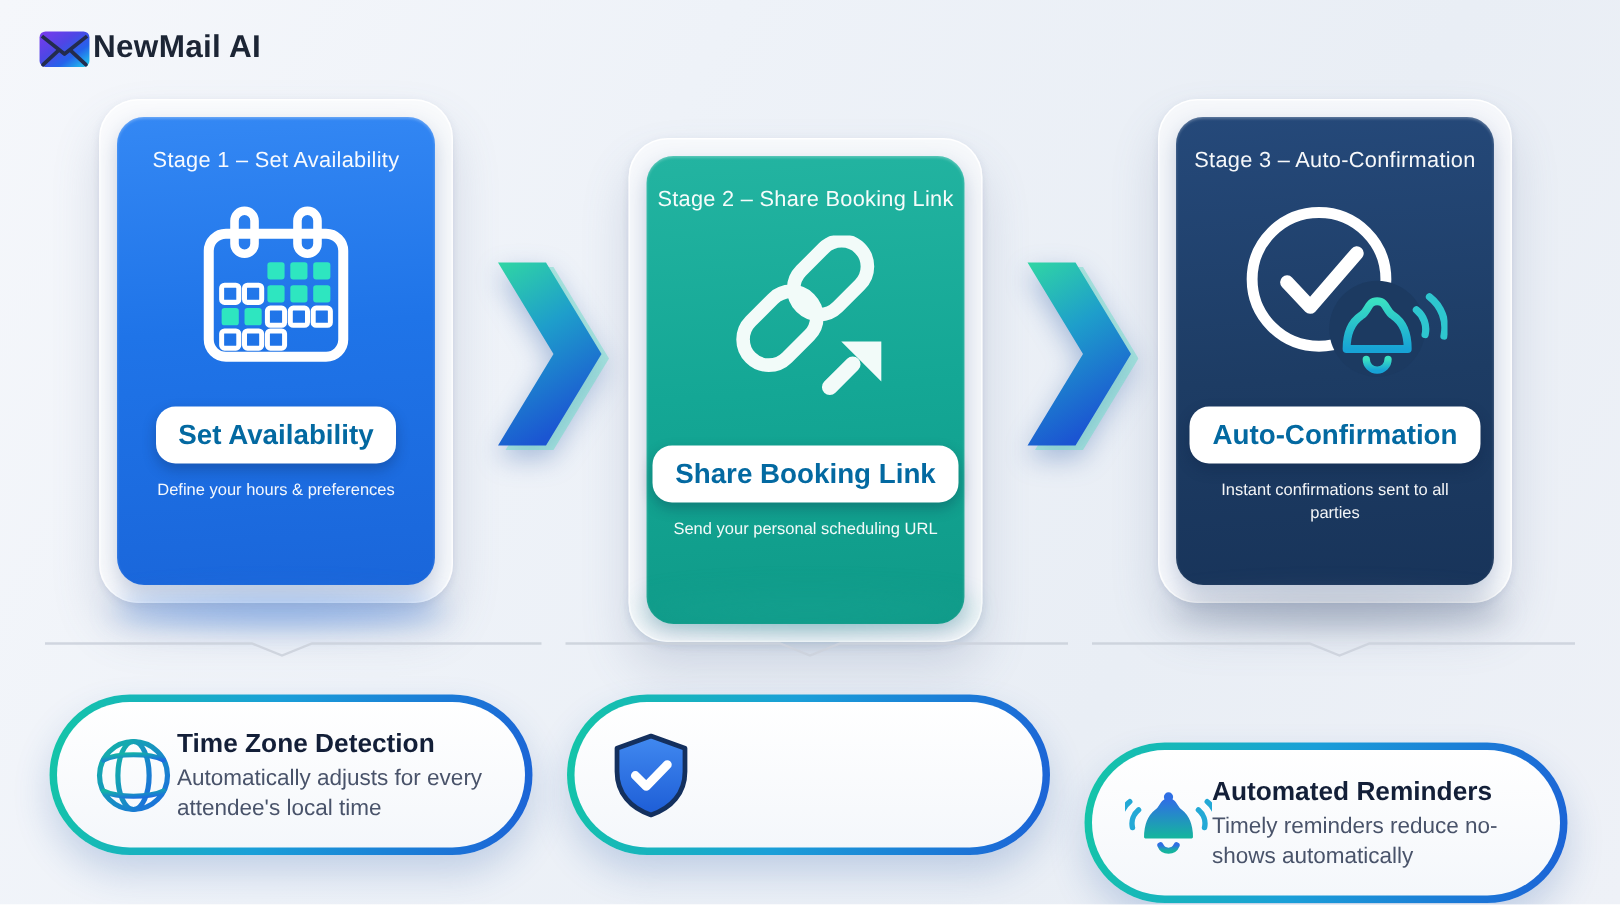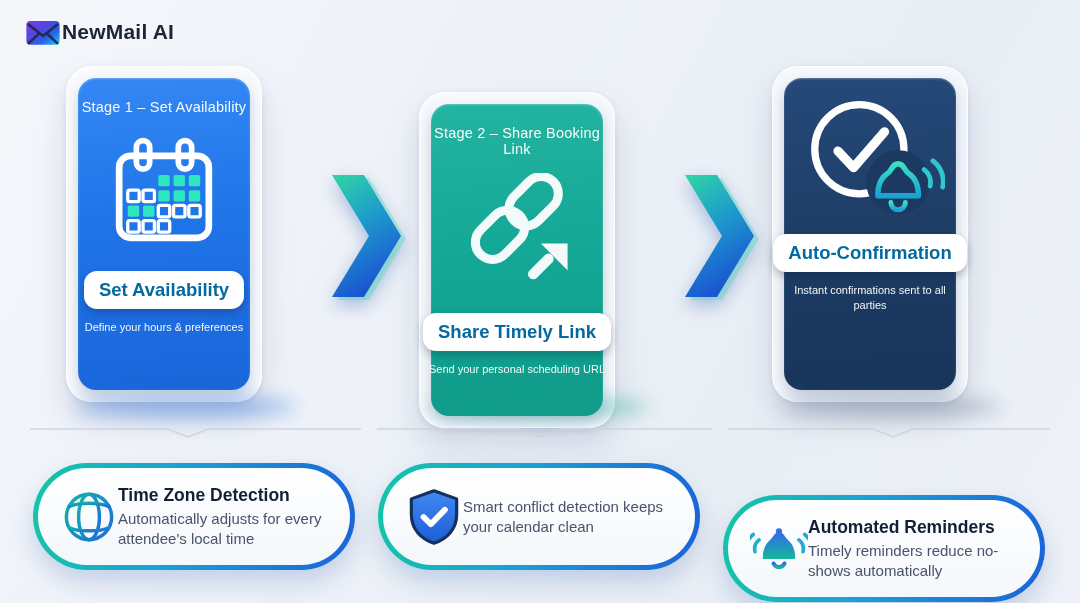--- a/index.html
+++ b/index.html
@@ -7,21 +7,21 @@
   body { font-family:"Liberation Sans", sans-serif; overflow:hidden; }
 
   .canvas { position:relative; width:1080px; height:603px;
     background:linear-gradient(118deg,#f5f7fb 0%,#eef2f8 35%,#e9eef5 70%,#eef1f7 100%); }
 
   
   .brand { position:absolute; left:24px; top:16px; display:flex; align-items:center; }
   .brand-name { font-size:21px; font-weight:700; color:#1c2535; letter-spacing:.2px; }
 
   
-  .stage-glass { position:absolute; top:66px; width:196px; height:336px; border-radius:26px;
+  .stage-glass { position:absolute; top:66px; width:236px; height:336px; border-radius:26px;
     background:rgba(255,255,255,.55); border:1.5px solid rgba(255,255,255,.95);
     box-shadow:0 18px 32px rgba(90,110,150,.20), 0 2px 6px rgba(90,110,150,.12); }
   .stage-glass.g1 { left:66px; } .stage-glass.g2 { left:419px;margin-top:26px; } .stage-glass.g3 { left:772px; }
 
   .stage-card { position:absolute; inset:11px; border-radius:18px; color:#fff; text-align:center;
     display:flex; flex-direction:column; align-items:center;
     box-shadow:inset 0 1px 2px rgba(255,255,255,.3), 0 6px 14px rgba(40,70,130,.25); }
   .stage-card.s1 { background:linear-gradient(176deg,#3488f4 0%,#1f74e8 45%,#1a66da 100%); }
   .stage-card.s2 { background:linear-gradient(176deg,#23b4a1 0%,#14a795 50%,#0f9a88 100%); }
   .stage-card.s3 { background:linear-gradient(176deg,#25497a 0%,#1d3c64 55%,#18345a 100%); }
@@ -120,27 +120,28 @@
       <div class="stage-icon">
         <svg width="124" height="124" viewBox="0 0 130 130">
           <g transform="rotate(45 62 50)" fill="none" stroke="#f2fbf9" stroke-width="9.5">
             <rect x="44" y="-8" width="36" height="58" rx="18"></rect>
             <rect x="44" y="42" width="36" height="58" rx="18"></rect>
           </g>
           <line x1="82" y1="106" x2="98" y2="90" stroke="#f2fbf9" stroke-width="11" stroke-linecap="round"></line>
           <polygon points="90,74 118,74 118,102" fill="#f2fbf9"></polygon>
         </svg>
       </div>
-      <div class="stage-pill">Share Timely Link</div>
+      <div class="stage-pill">Share Booking Link</div>
       <div class="stage-desc">Send your personal scheduling URL</div>
     </div>
   </div>
 
   <div class="stage-glass g3">
     <div class="stage-card s3">
+      <div class="stage-label">Stage 3 – Auto-Confirmation</div>
       <div class="stage-icon">
         <svg width="150" height="126" viewBox="0 0 150 130">
           <defs>
             <linearGradient id="bellGrad1" x1="0" y1="0" x2="0" y2="1">
               <stop offset="0" stop-color="#3ae0c2"></stop>
                 <stop offset="1" stop-color="#17a3d6"></stop>
             </linearGradient>
           </defs>
           <circle cx="64" cy="58" r="46" fill="none" stroke="#fff" stroke-width="7.5"></circle>
           <path d="M42 60 L58 77 L90 40" fill="none" stroke="#fff" stroke-width="9.5" stroke-linecap="round" stroke-linejoin="round"></path>
@@ -230,21 +231,20 @@
             <linearGradient id="shieldGrad" x1="0" y1="0" x2="0" y2="1">
               <stop offset="0" stop-color="#4189f0"></stop>
                 <stop offset="1" stop-color="#1d5dd6"></stop>
             </linearGradient>
           </defs>
           <path d="M32 3 L57 12 V29 C57 45 47 56 32 61 C17 56 7 45 7 29 V12 Z" fill="url(#shieldGrad)" stroke="#14305e" stroke-width="3.5" stroke-linejoin="round"></path>
           <path d="M20.5 32 L28.5 40 L44 24" fill="none" stroke="#fff" stroke-width="6.5" stroke-linecap="round" stroke-linejoin="round"></path>
         </svg>
       </div>
       <div>
-        <div class="feature-desc">Smart conflict detection keeps your calendar clean</div>
       </div>
     </div>
   </div>
 
   <div class="feature f3">
     <div class="feature-inner">
       <div class="feature-icon">
         <svg width="58" height="58" viewBox="0 0 64 64">
           <defs>
             <linearGradient id="bellGrad2" x1="0" y1="0" x2="0" y2="1">

